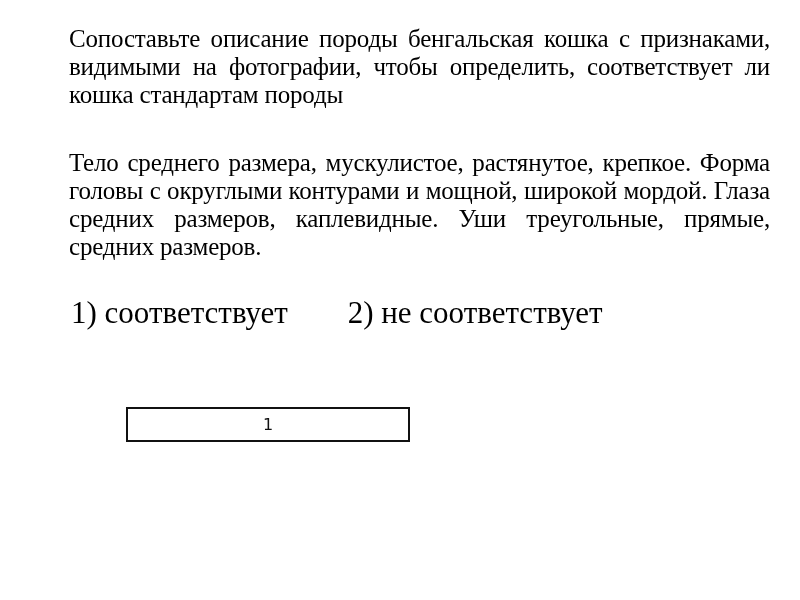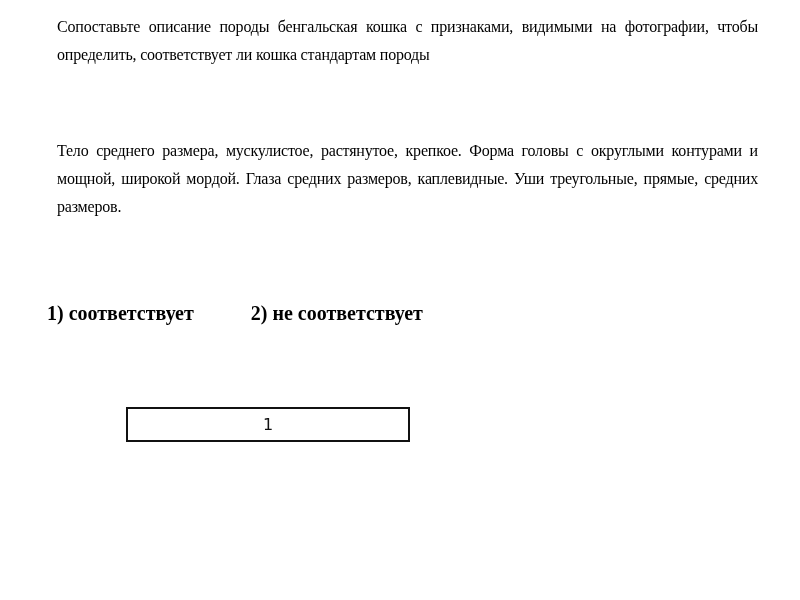--- a/index.html
+++ b/index.html
@@ -12,37 +12,36 @@
       height: 600px;
       position: relative;
       overflow: hidden;
       font-family: "Liberation Serif", "DejaVu Serif", serif;
       color: #000000;
     }
     .para {
       position: absolute;
       left: 57px;
       width: 701px;
-      font-size: 16px;
+      font-size: 25px;
       line-height: 28px;
       text-align: justify;
       text-align-last: left;
-      margin: 0;
+      margin: 12px;
       letter-spacing: -0.2px;
     }
     #p1 { top: 13px; }
     #p2 { top: 137px; }
     .options {
       position: absolute;
-      left: 47px;
+      left: 71px;
       top: 299px;
-      font-size: 20px;
+      font-size: 31px;
       line-height: 28px;
       white-space: nowrap;
-      font-weight: bold;
     }
     .options span { display: inline-block; }
     .opt2 { margin-left: 52px; }
     .answer-box {
       position: absolute;
       left: 126px;
       top: 407px;
       width: 280px;
       height: 31px;
       border: 2px solid #111111;

